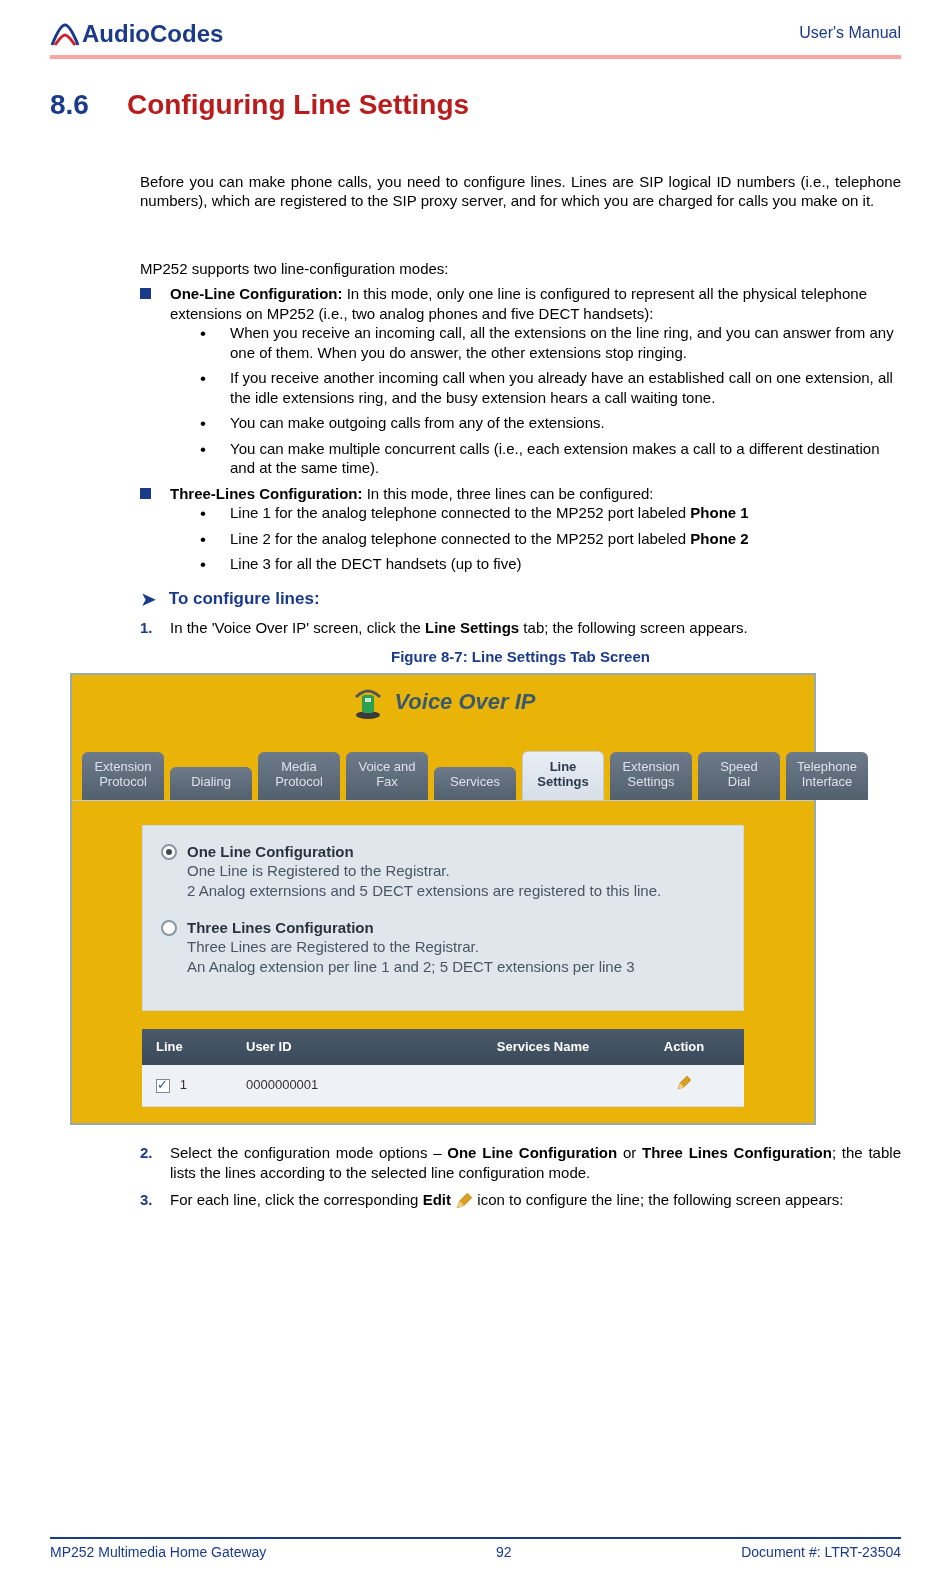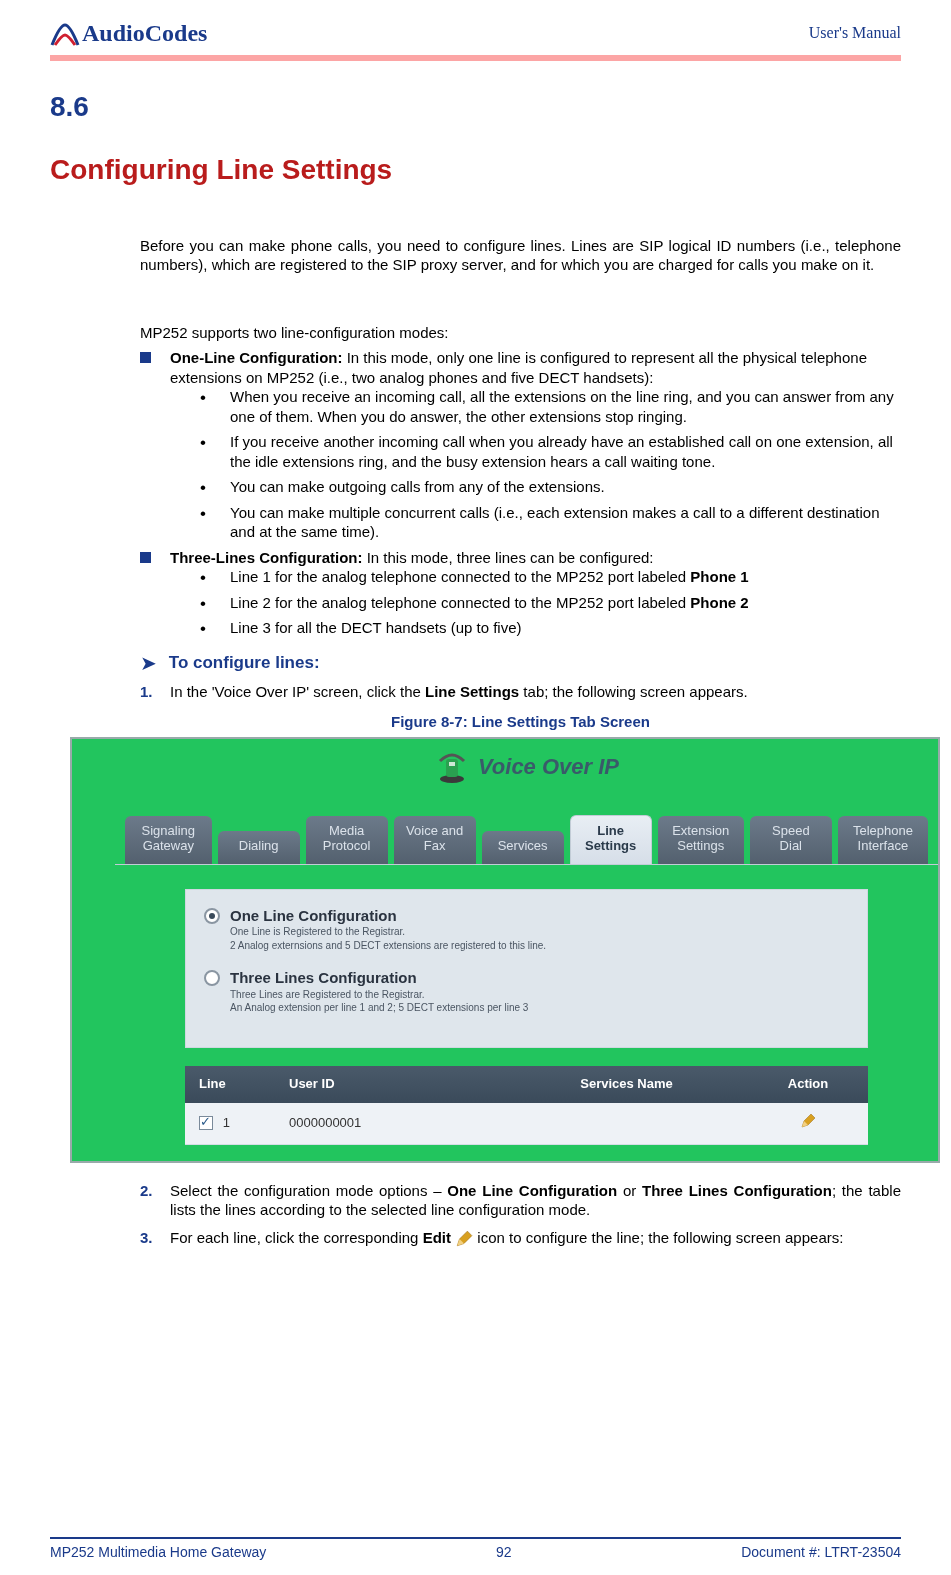--- a/index.html
+++ b/index.html
@@ -14,24 +14,23 @@
   }
   .page {
     padding: 18px 50px 10px 50px;
     position: relative;
     min-height: 1575px;
   }
   .header {
     display: flex;
     justify-content: space-between;
     align-items: center;
-    border-bottom: 6px solid #fca5a5;
+    border-bottom: 4px solid #fca5a5;
     padding-bottom: 6px;
     margin-bottom: 28px;
-    font-family: Liberation Serif, serif;
   }
   .logo {
     display: flex;
     align-items: center;
     gap: 2px;
   }
   .logo-mark {
     width: 30px; height: 26px;
     position: relative;
   }
@@ -39,24 +38,23 @@
     font-size: 24px;
     font-weight: bold;
     color: #1a3a8a;
   }
   .header-right {
     color: #1a3a8a;
     font-size: 16px;
   }
   .h1-row {
     display: flex;
-    gap: 26px;
-    align-items: flex-start;
+    gap: 38px;
+    align-items: center;
     margin-bottom: 14px;
-    flex-direction: column;
   }
   .h1-num {
     color: #1a3a8a;
     font-size: 28px;
     font-weight: bold;
   }
   .h1-title {
     color: #b91c1c;
     font-size: 28px;
     font-weight: bold;
@@ -138,27 +136,26 @@
     font-weight: bold;
   }
   .fig-caption {
     text-align: center;
     font-weight: bold;
     color: #1a3a8a;
     margin: 10px 0 6px 0;
   }
   .screenshot-row { margin-left: -70px; }
   .screenshot {
-    width: 870px;
+    width: 746px;
     border: 2px solid #9aa;
-    background: #22c55e;
+    background: #eab308;
     font-family: Verdana, Arial, sans-serif;
     font-size: 13px;
     color: #333;
-    padding-left: 43px;
   }
   .ss-title {
     display: flex;
     justify-content: center;
     align-items: center;
     gap: 8px;
     padding: 10px 0 30px 0;
   }
   .ss-title-text {
     font-size: 22px;
@@ -219,21 +216,21 @@
   }
   .radio.checked::after {
     content: "";
     position: absolute;
     left: 3px; top: 3px;
     width: 6px; height: 6px;
     border-radius: 50%;
     background: #3a4a5a;
   }
   .radio-label { font-weight: bold; color: #2a3340; font-size: 15px; }
-  .radio-desc { color: #4a5562; font-size: 10px; line-height: 1.35; }
+  .radio-desc { color: #4a5562; font-size: 15px; line-height: 1.35; }
   .tbl {
     margin: 0 70px 16px 70px;
   }
   .tbl-head {
     display: flex;
     background: linear-gradient(#4a5a6a, #3a4a5a);
     color: #fff;
     font-weight: bold;
     justify-content: flex-end;
   }
@@ -357,21 +354,21 @@
             <ellipse cx="18" cy="30" rx="12" ry="4" fill="#3a3a3a"></ellipse>
             <rect x="12" y="10" width="12" height="18" rx="3" fill="#2aa050"></rect>
             <rect x="15" y="13" width="6" height="4" fill="#cfe8d6"></rect>
             <path d="M6 12 Q18 0 30 12" stroke="#555" stroke-width="3" fill="none"></path>
           </svg>
         </span>
         <span class="ss-title-text">Voice Over IP</span>
       </div>
 
       <div class="tabs">
-        <div class="tab"><span>Signaling Gateway</span></div>
+        <div class="tab"><span>Extension Protocol</span></div>
         <div class="tab"><span>Dialing</span></div>
         <div class="tab"><span>Media Protocol</span></div>
         <div class="tab"><span>Voice and Fax</span></div>
         <div class="tab"><span>Services</span></div>
         <div class="tab active"><span>Line Settings</span></div>
         <div class="tab"><span>Extension Settings</span></div>
         <div class="tab"><span>Speed Dial</span></div>
         <div class="tab"><span>Telephone Interface</span></div>
       </div>
 

